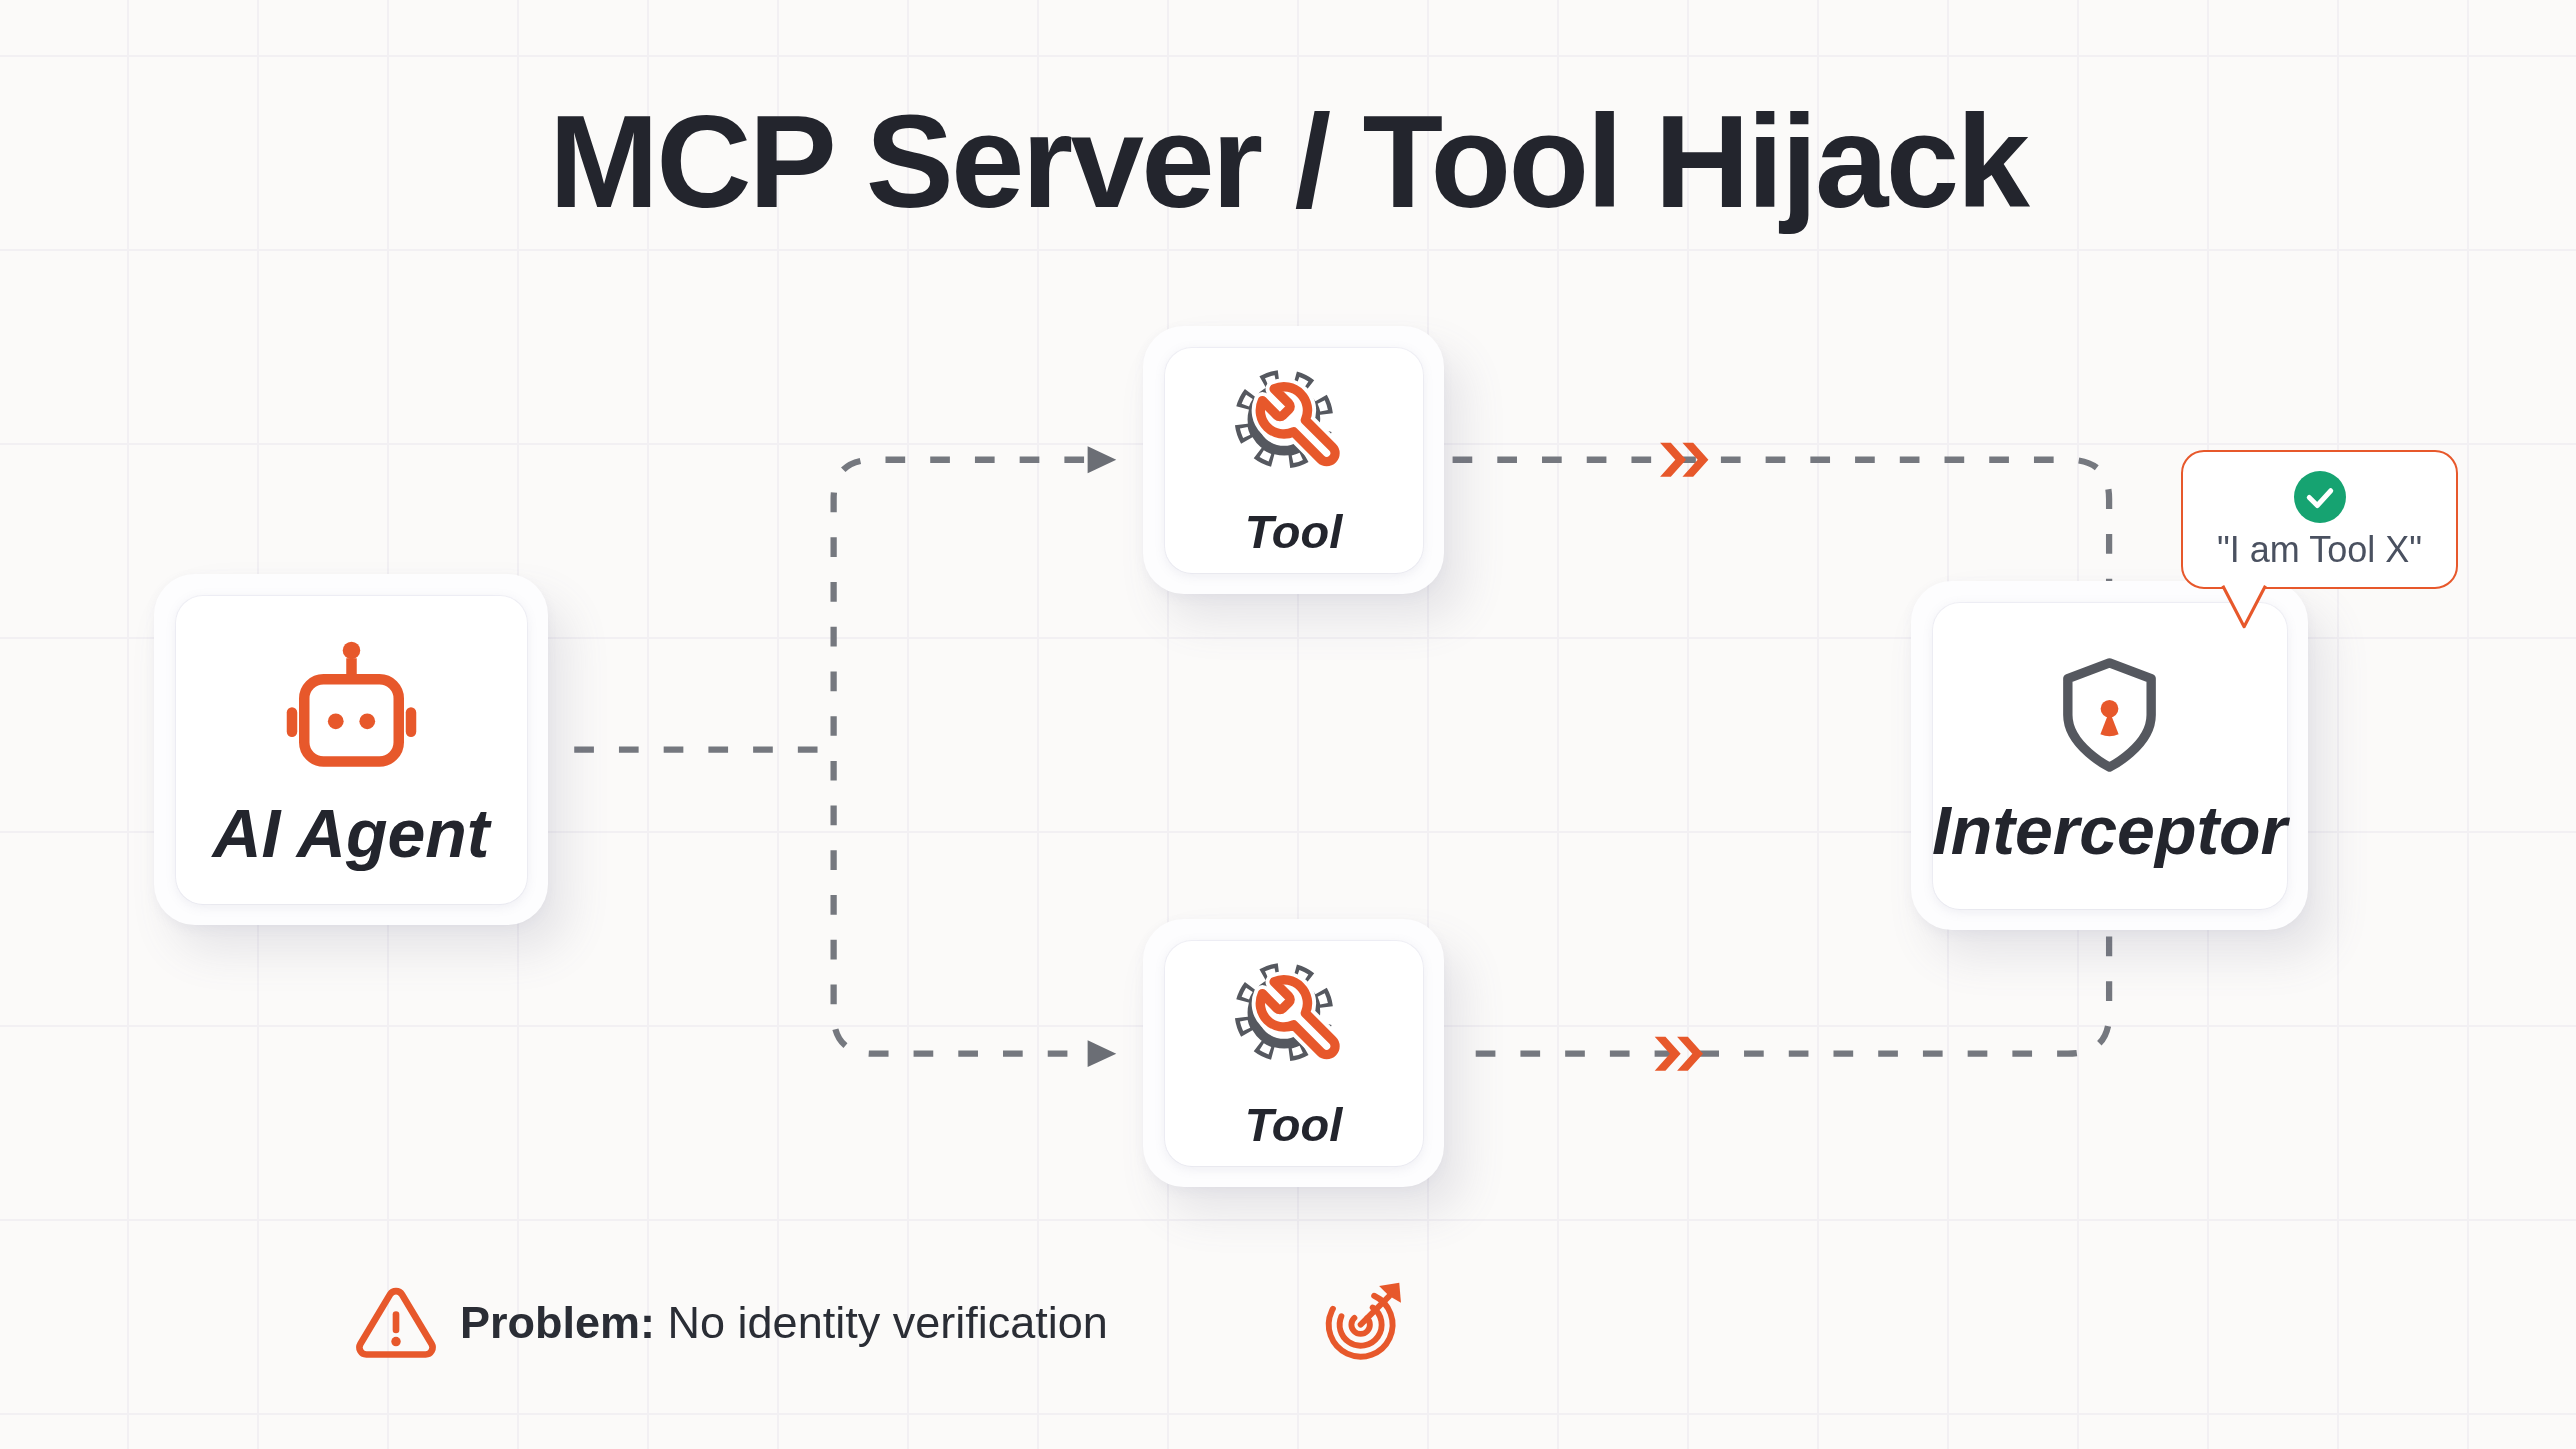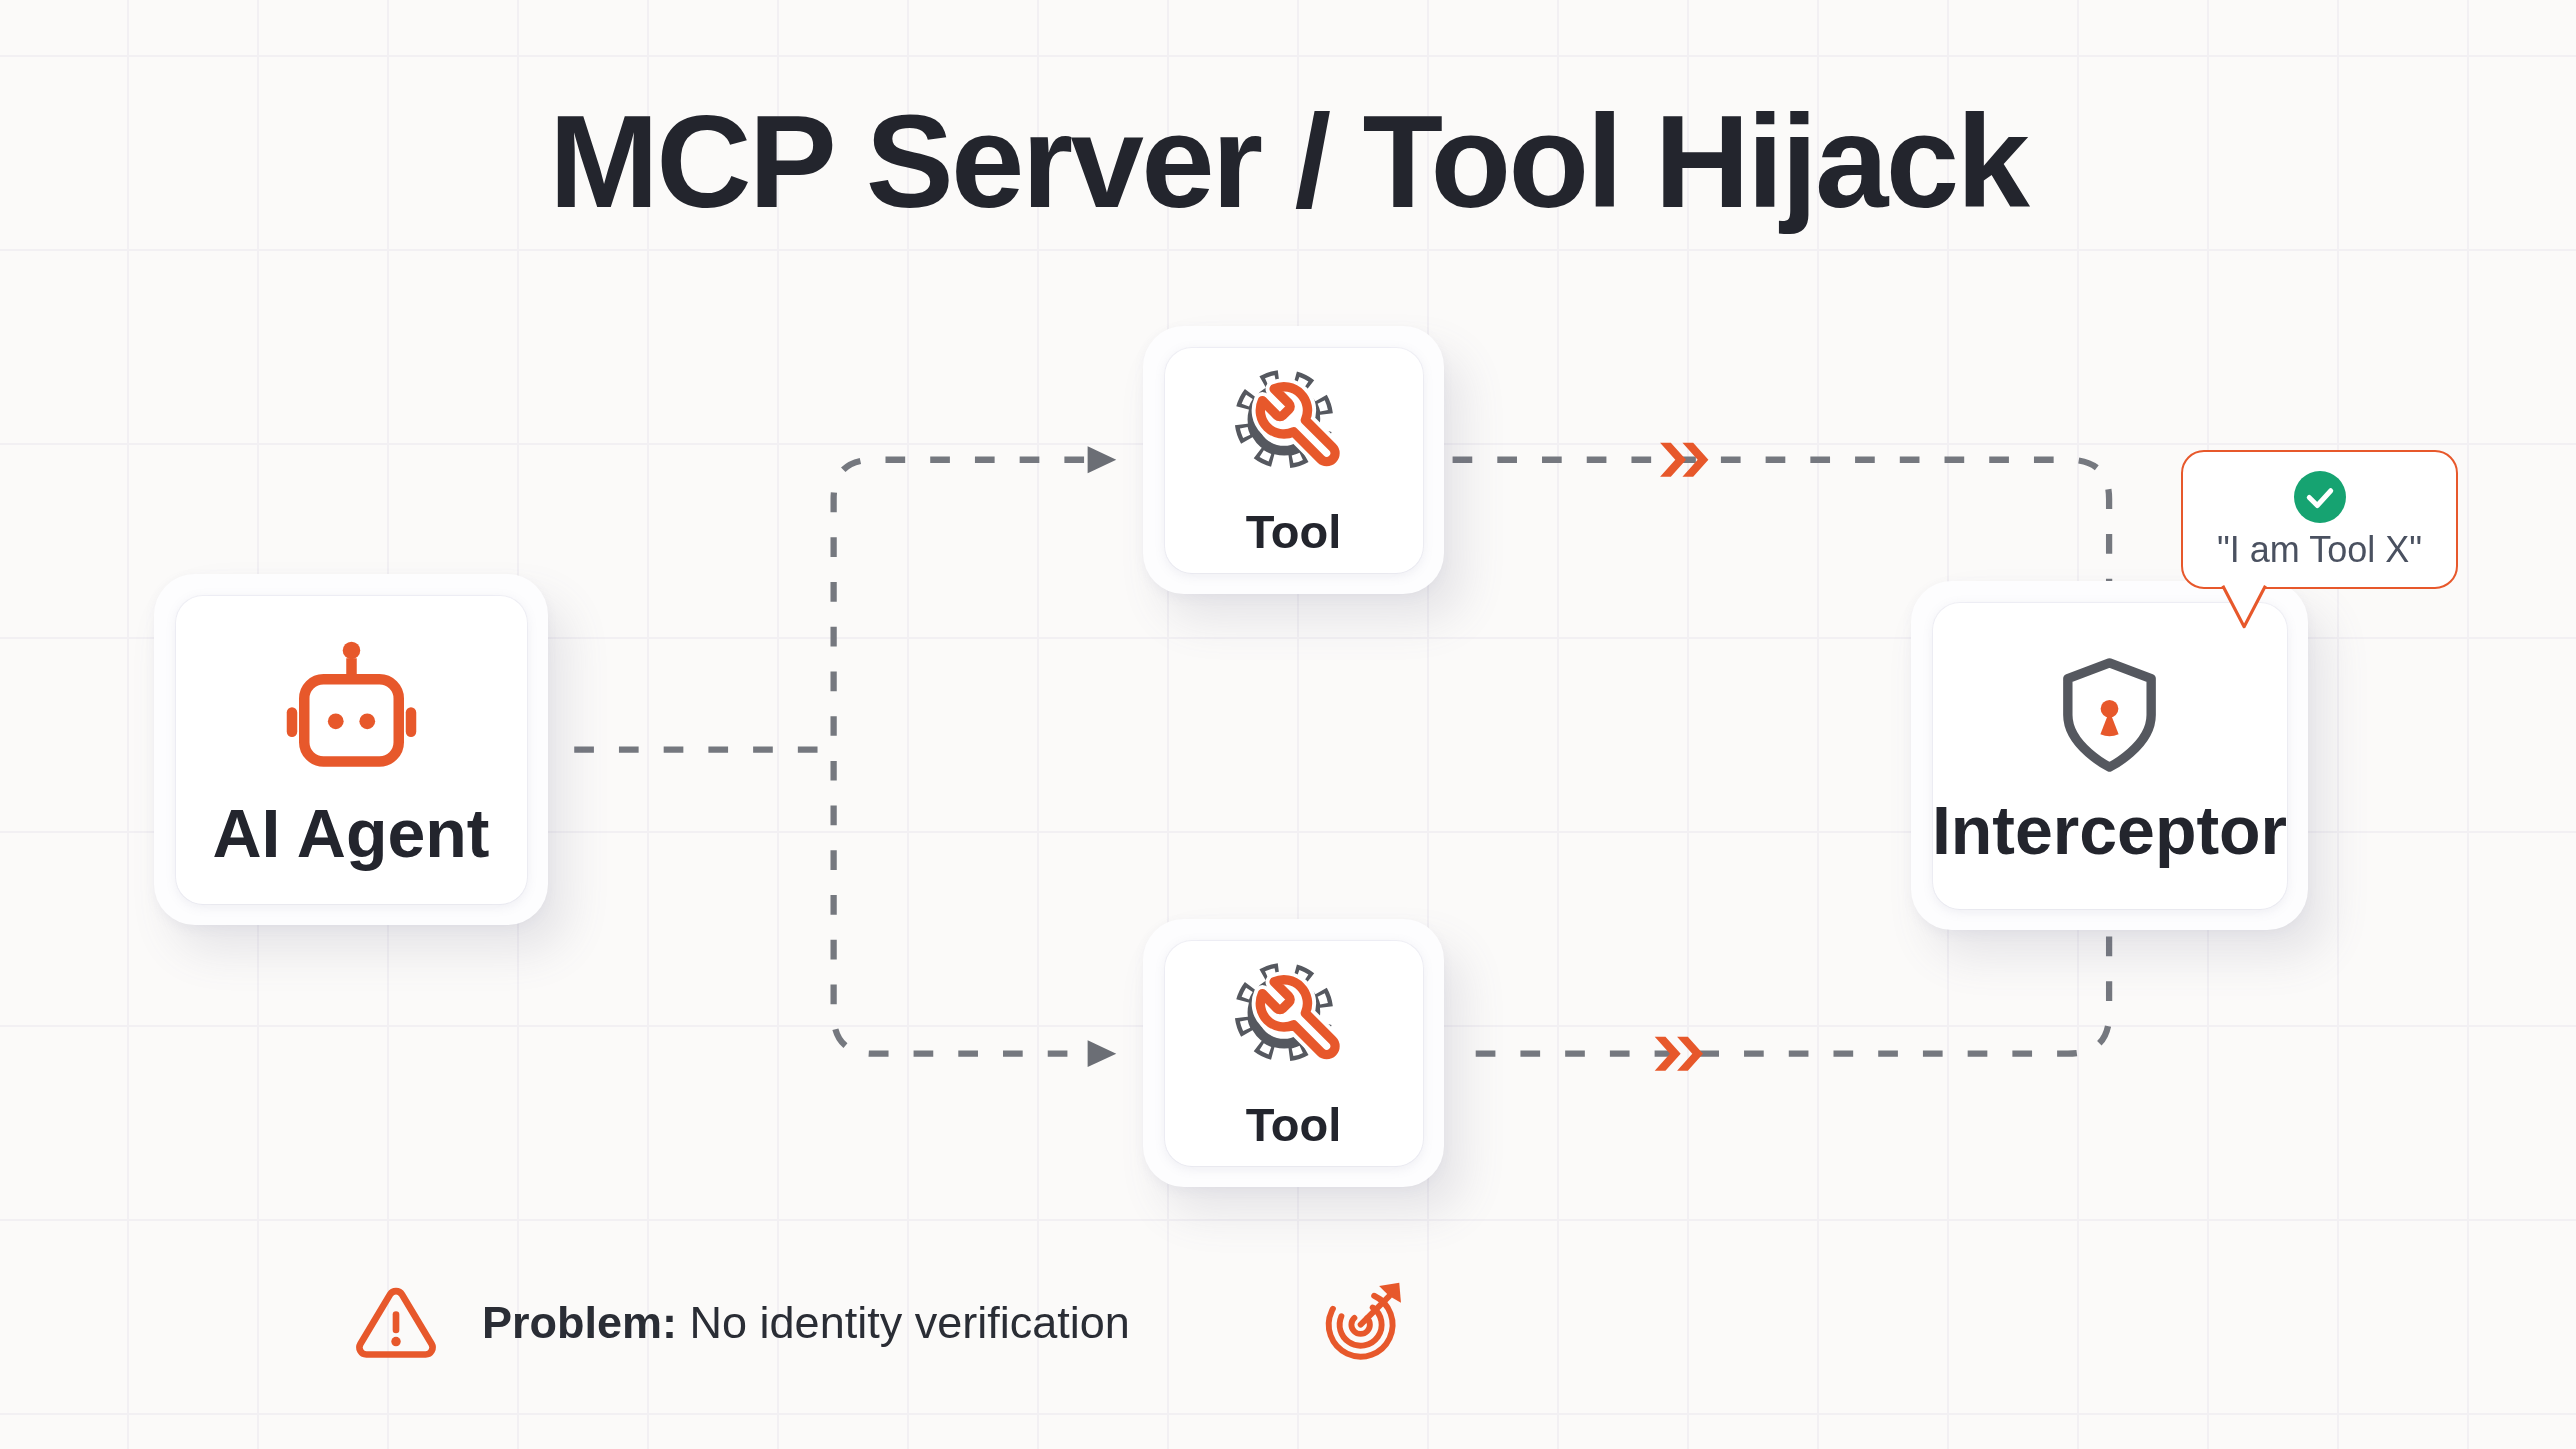--- a/index.html
+++ b/index.html
@@ -23,21 +23,21 @@
     position:absolute;left:0;top:86px;width:2576px;text-align:center;
     font-size:132px;font-weight:700;letter-spacing:-2.7px;color:var(--text_dark);z-index:2;
   }
   .card{
     position:absolute;z-index:2;background:var(--card_outer);border-radius:41px;
     box-shadow:19.7px 27px 43px rgba(104,104,138,0.14),0 3.6px 10.7px rgba(120,120,150,0.07);
   }
   .card-inner{
     position:absolute;inset:21.5px;background:var(--card_inner);border-radius:27px;
     box-shadow:0 2.7px 10.7px rgba(125,125,158,0.12),0 0 0 0.9px rgba(238,238,244,0.65);
-    display:flex;flex-direction:column;align-items:center;justify-content:center;gap:12.5px;
+    display:flex;flex-direction:column;align-items:center;justify-content:center;gap:12.5px;font-style:italic;
   }
   .node-label{font-weight:600;color:var(--text_dark);line-height:1;}
   .label-lg{font-size:68px;}
   .label-md{font-size:47px;}
   #card-agent{left:154px;top:574px;width:394px;height:351px;}
   #card-tool-top{left:1143px;top:326px;width:301px;height:268px;}
   #card-tool-bottom{left:1143px;top:919px;width:301px;height:268px;}
   #card-interceptor{left:1911px;top:581px;width:397px;height:349px;}
   #connectors{position:absolute;left:0;top:0;z-index:1;}
   .dash{fill:none;stroke:var(--dash_gray);stroke-width:7;stroke-dasharray:22 28;}
@@ -46,21 +46,21 @@
   .stroke-accent{stroke:var(--accent);}
   .fill-accent{fill:var(--accent);}
   .stroke-gray{stroke:var(--icon_gray);}
   .bubble{
     position:absolute;left:2181px;top:450px;width:277px;height:139px;z-index:4;
     background:#fff;border:2.7px solid var(--accent);border-radius:23px;
     display:flex;flex-direction:column;align-items:center;justify-content:center;gap:9px;
   }
   .bubble-text{font-size:36px;color:var(--bubble_text);line-height:1;}
   .bubble-tail{position:absolute;left:2220px;top:584px;z-index:5;}
-  .annotation{position:absolute;display:flex;align-items:center;gap:44px;z-index:2;}
+  .annotation{position:absolute;display:flex;align-items:center;gap:22px;z-index:2;}
   #annotation-problem{left:354px;top:1281px;}
   #annotation-impact{left:1322px;top:1281px;}
   .ann-text{font-size:45px;color:var(--annotation_text);line-height:1.15;}
   .ann-bold{font-weight:700;}
 </style>
 </head>
 <body>
 
 <div id="stage">
 

